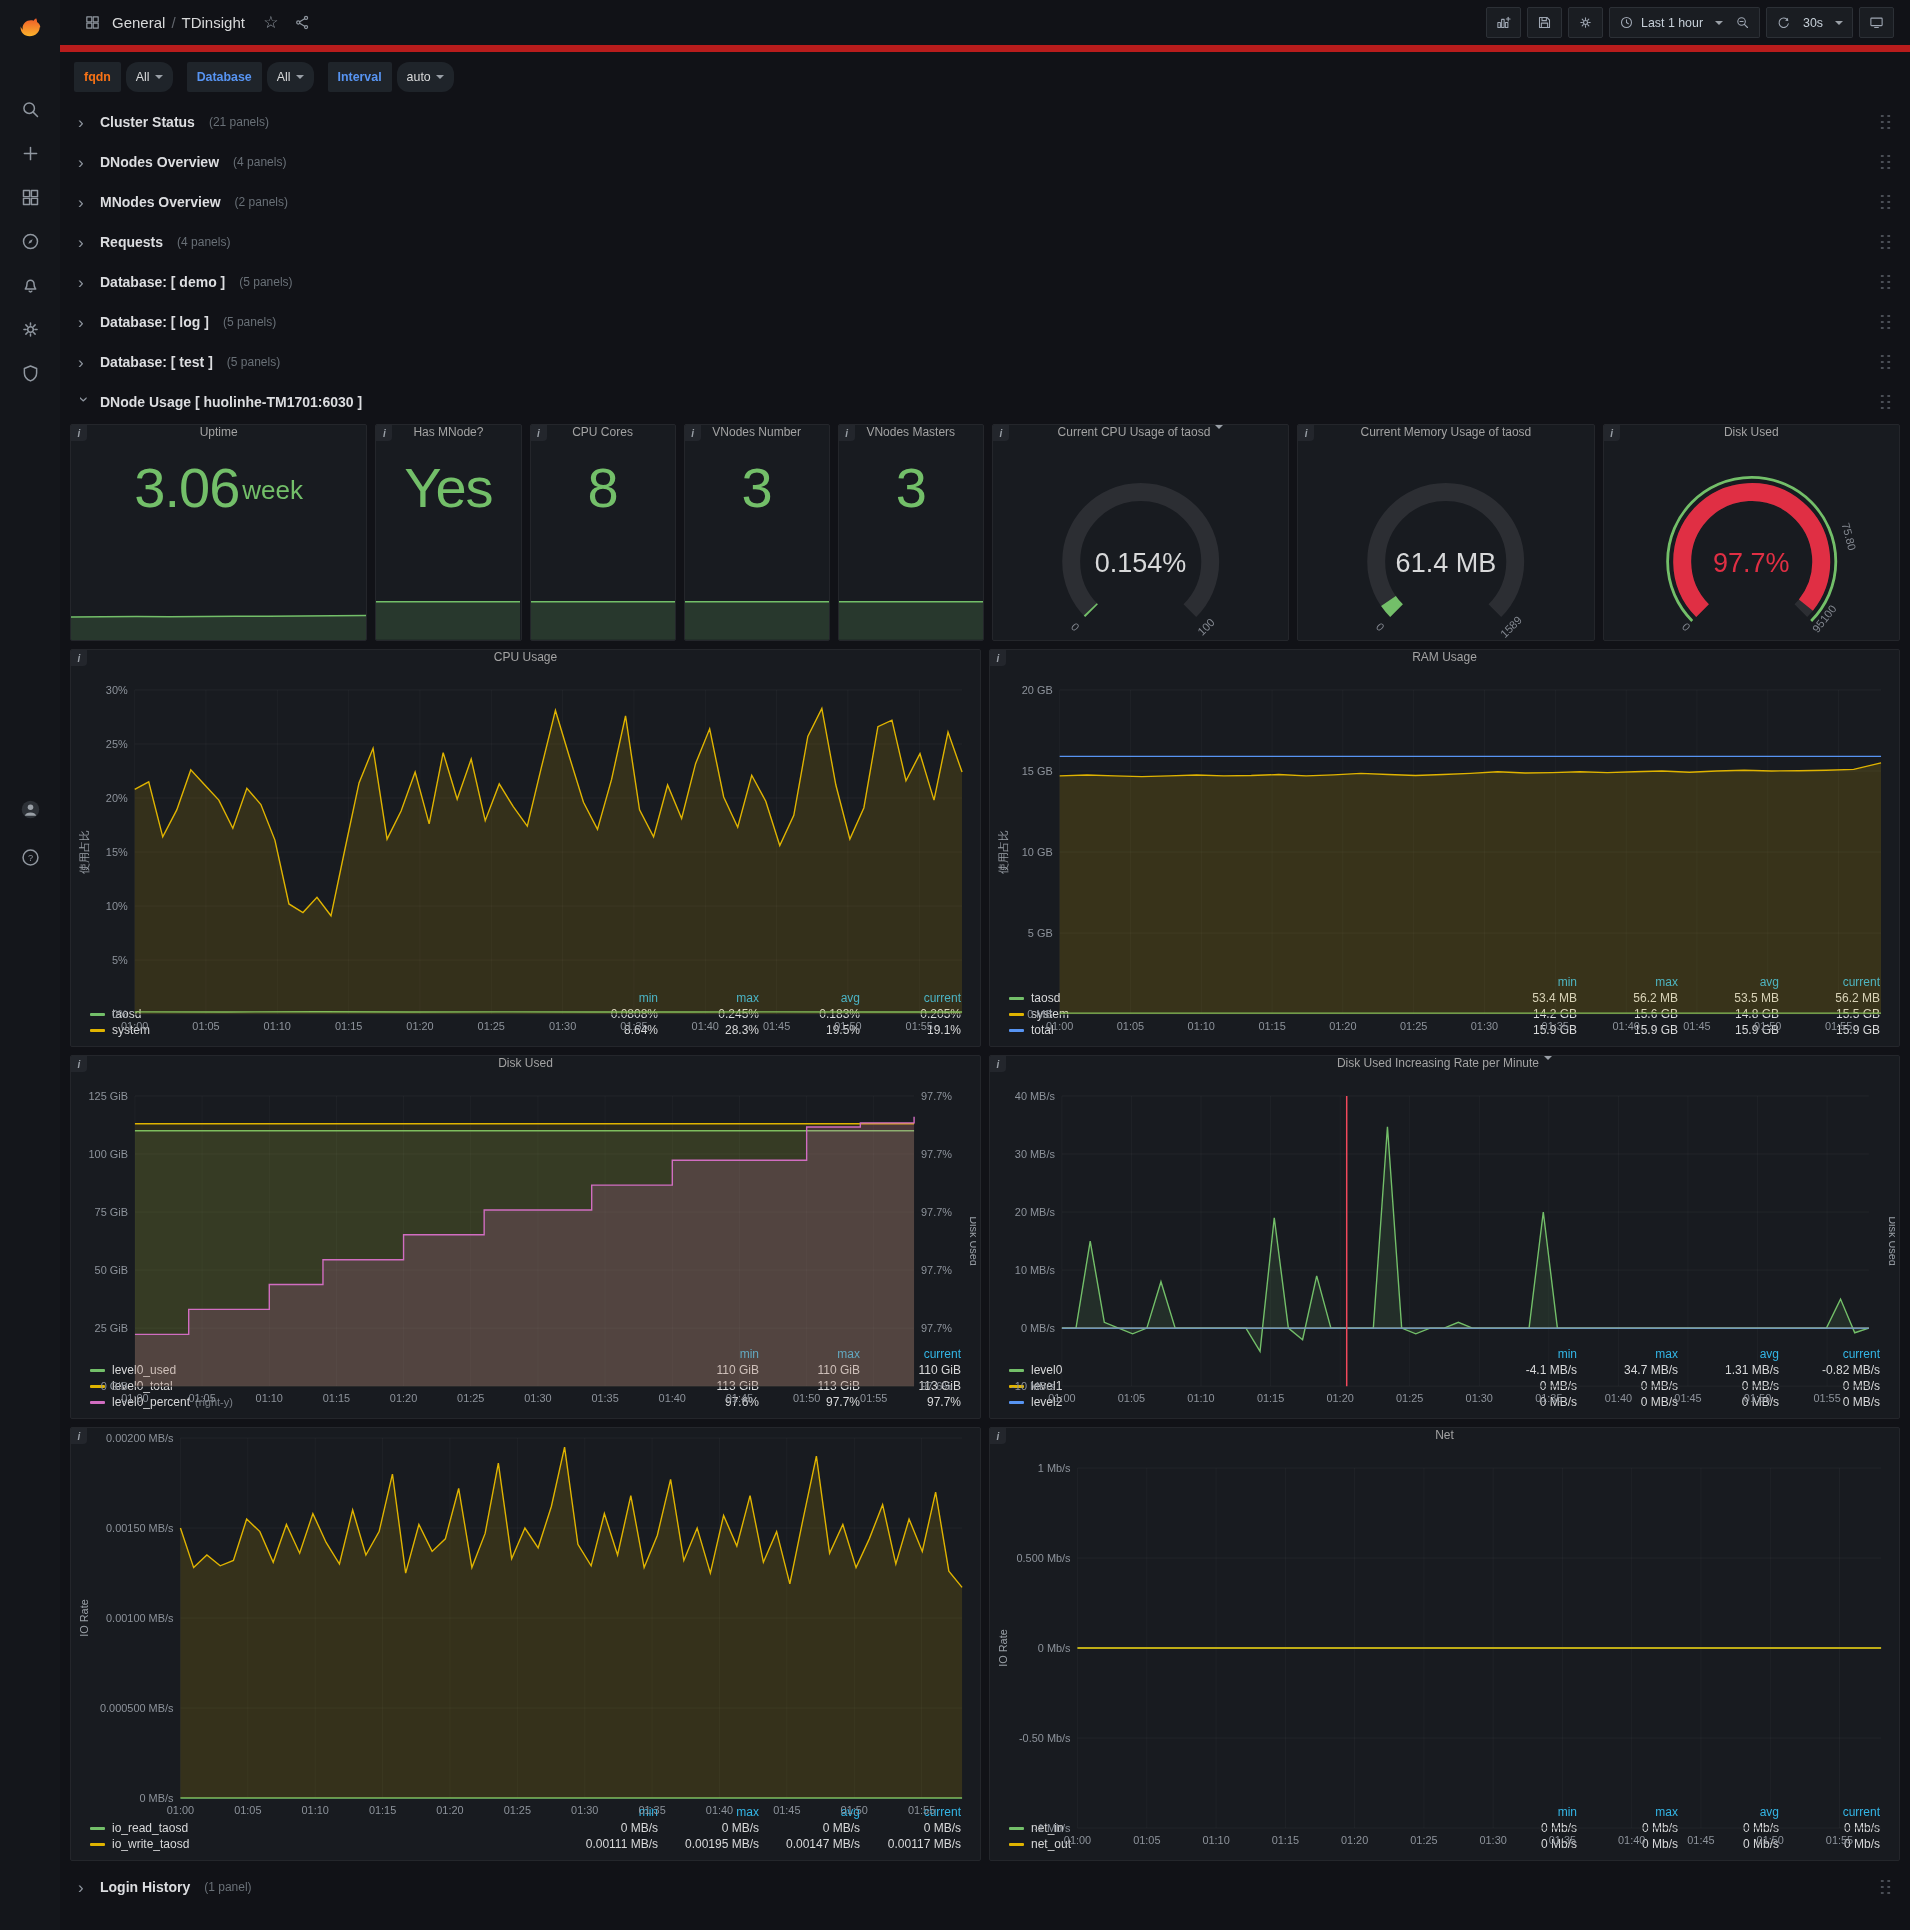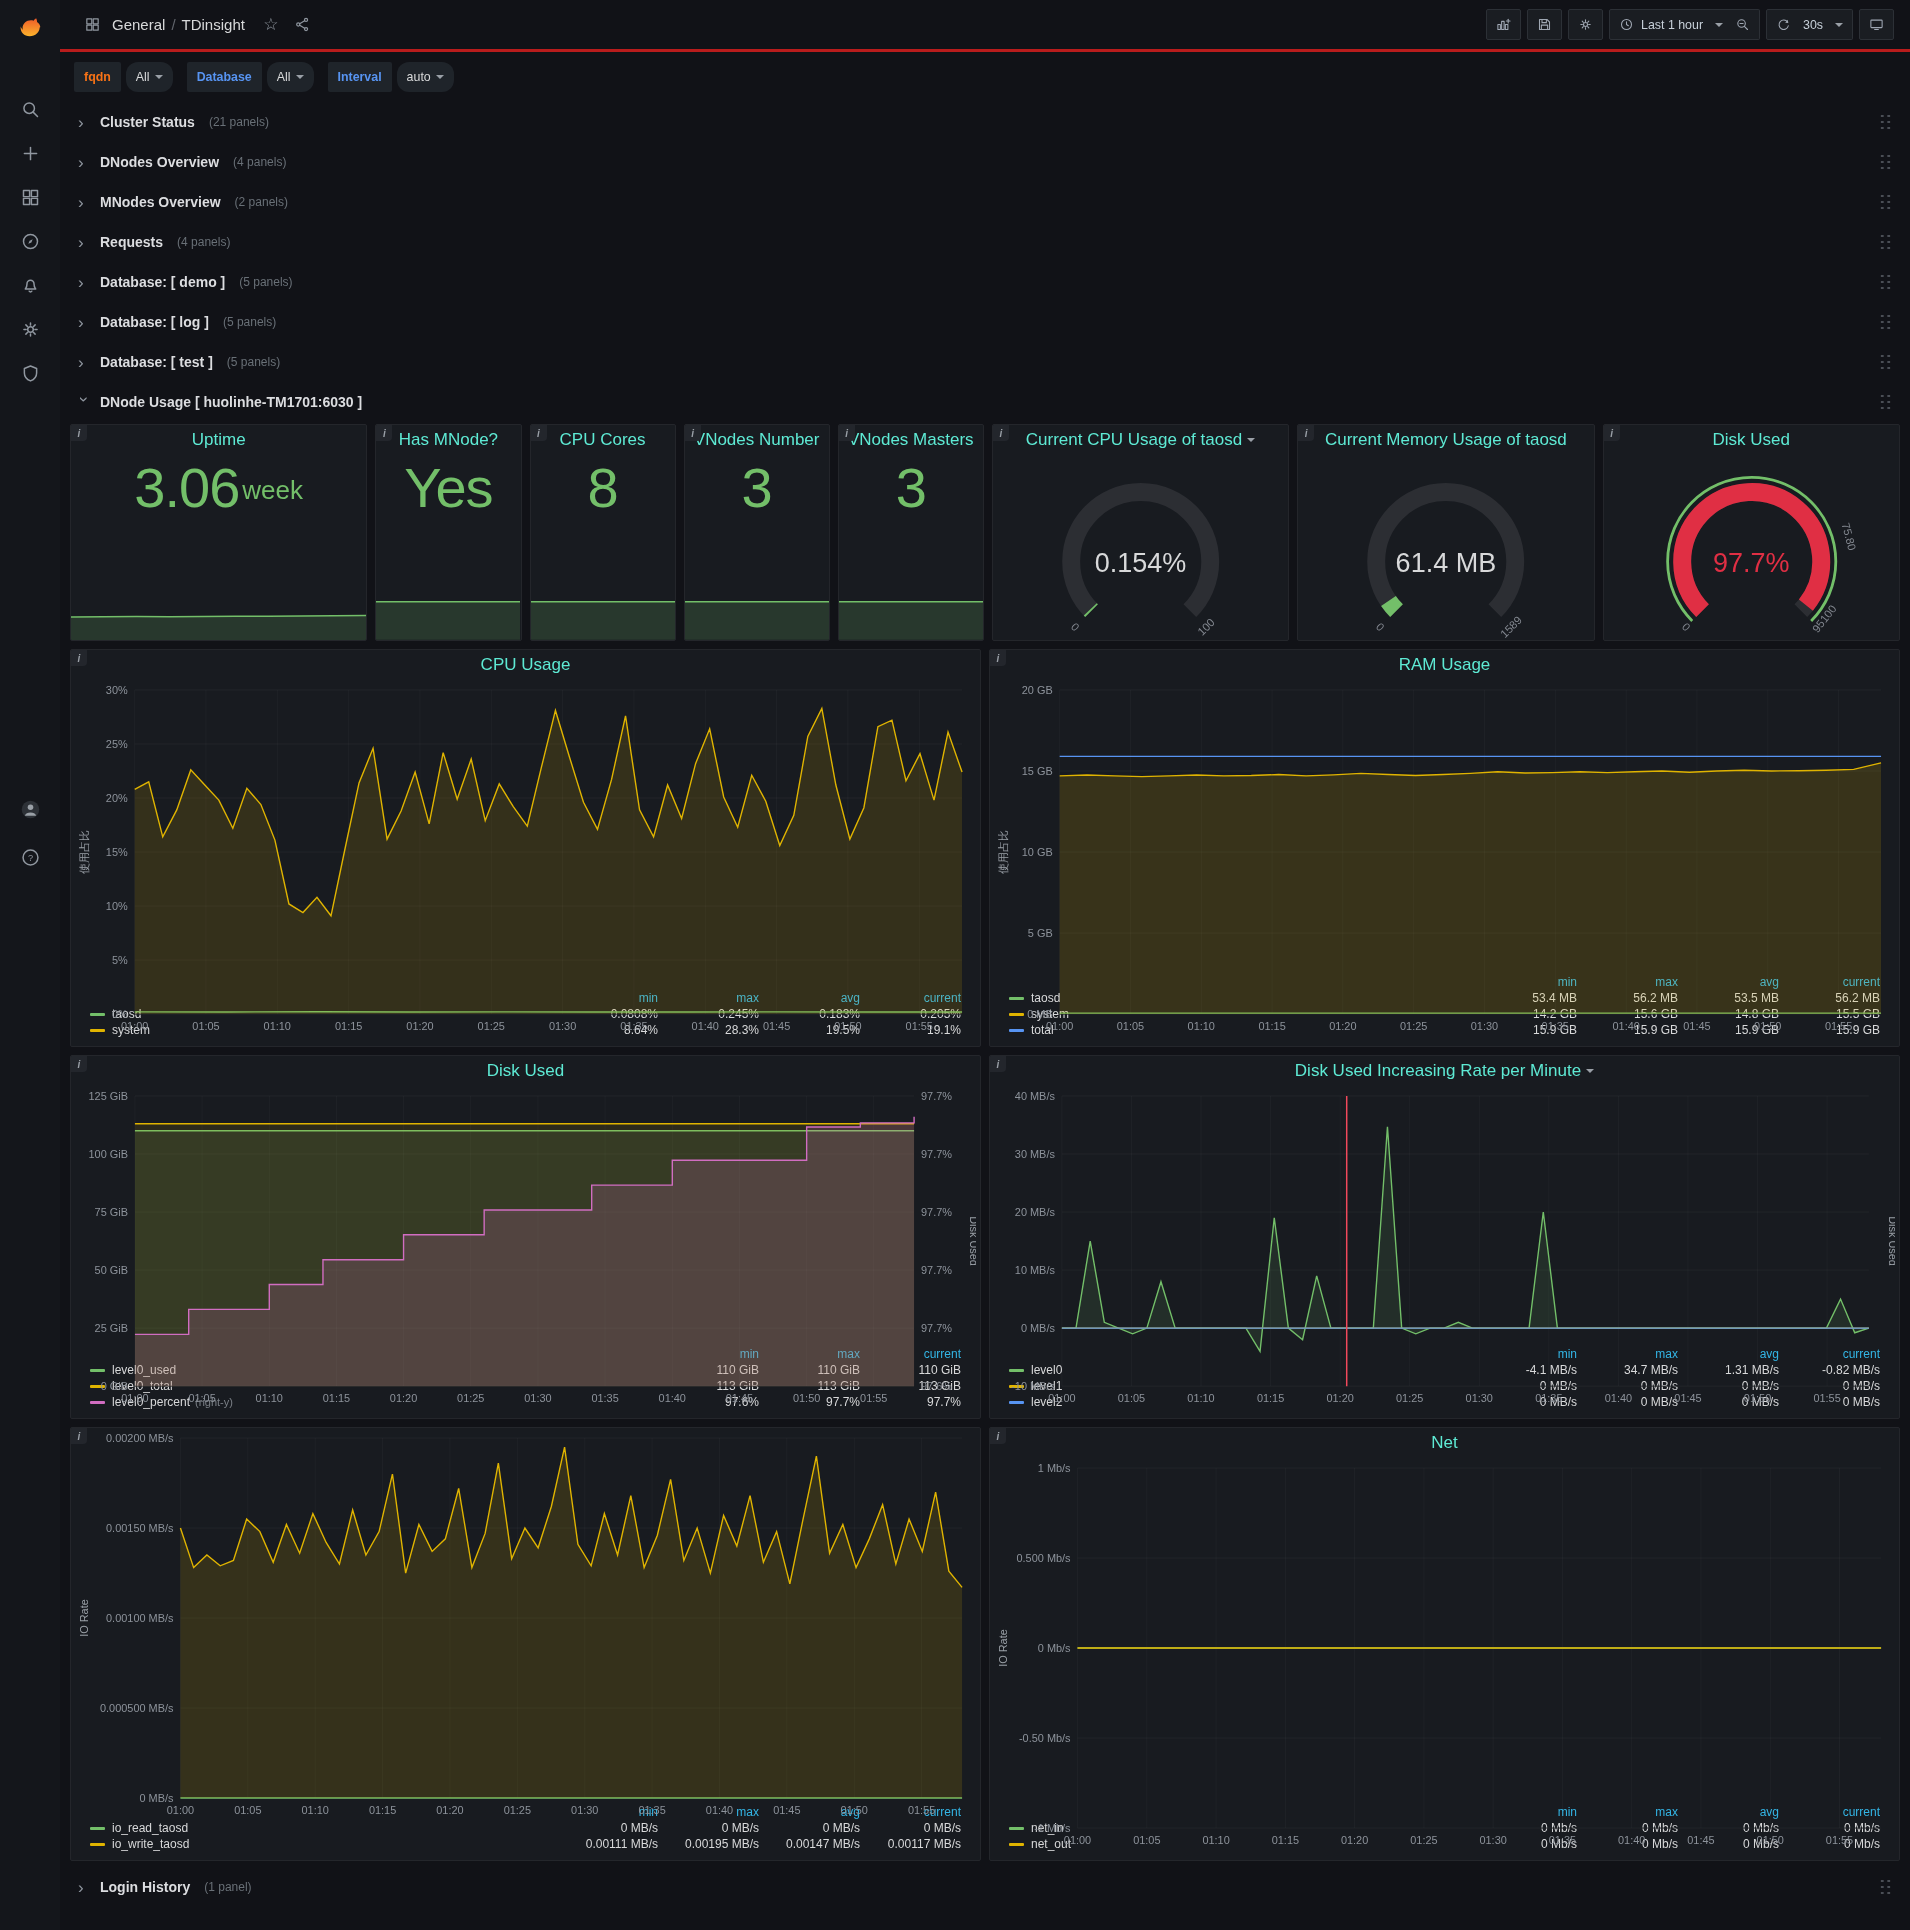--- a/index.html
+++ b/index.html
@@ -9,21 +9,21 @@
 
 .sidebar{position:fixed;left:0;top:0;bottom:0;width:60px;background:#14161b;z-index:20;
   display:flex;flex-direction:column;align-items:center}
 .logo{width:60px;height:52px;display:flex;align-items:center;justify-content:center;cursor:pointer}
 .side-icons{display:flex;flex-direction:column;gap:10px;margin-top:40px}
 .side-icon{width:44px;height:34px;display:flex;align-items:center;justify-content:center;cursor:pointer;border-radius:3px}
 .side-icon svg{width:21px;height:21px;stroke:#9097a0;fill:none;stroke-width:1.7;stroke-linecap:round;stroke-linejoin:round}
 .side-bottom{position:absolute;top:792px;display:flex;flex-direction:column;gap:14px;align-items:center}
 
 .navbar{position:fixed;left:60px;right:0;top:0;height:52px;background:#111217;z-index:15;
-  display:flex;align-items:center;padding:8px 16px;border-bottom:3px solid #b91c1c}
+  display:flex;align-items:center;padding:8px 16px;border-bottom:7px solid #b91c1c}
 .nav-icon{display:inline-flex;align-items:center;justify-content:center;width:28px;height:28px;color:#9097a0;cursor:pointer;margin:0 2px}
 .nav-icon svg{width:17px;height:17px;stroke:#9097a0;fill:none;stroke-width:1.7;stroke-linecap:round;stroke-linejoin:round}
 .crumb{color:#d8d9da;font-size:15px;cursor:pointer;margin:0 4px}
 .crumb-sep{color:#62666d;font-size:15px;margin:0 2px}
 .star{font-size:17px;color:#9097a0;margin-left:8px}
 .nav-right{margin-left:auto;display:flex;align-items:center}
 .nav-btn{display:inline-flex;align-items:center;gap:7px;height:31px;padding:0 9px;background:#1a1d22;
   border:1px solid #2c3036;color:#c7d0d9;font-size:12.4px;border-radius:2px;margin-left:6px;cursor:pointer;white-space:nowrap}
 .nav-btn svg{width:15px;height:15px;stroke:#9fa7b3;fill:none;stroke-width:1.7;stroke-linecap:round;stroke-linejoin:round}
 .grp{margin-left:-7px;border-left:none;border-radius:0 2px 2px 0}
@@ -36,21 +36,21 @@
 .var-value{height:30px;display:flex;align-items:center;padding:0 10px;background:#1f242a;color:#d8d9da;font-size:12.4px;border-radius:12px;margin-left:5px;cursor:pointer}
 
 .dash-row{display:flex;align-items:center;height:36px;margin-bottom:4px;padding:0 8px;cursor:pointer;border-radius:2px}
 .chev{color:#9097a0;font-size:17px;margin-right:10px;width:12px;display:inline-block;line-height:1}
 .chev.open{transform:rotate(90deg)}
 .row-title{font-weight:700;font-size:14px;color:#dcdde0;margin-right:14px}
 .row-count{color:#697077;font-size:12px}
 .drag{margin-left:auto;width:13px;height:18px;background-image:radial-gradient(circle,#4a4e55 1.4px,transparent 1.5px);background-size:6.5px 6px;cursor:grab}
 
 .panel{background:#181b20;border:1px solid #24262b;border-radius:2px;position:relative;display:flex;flex-direction:column;overflow:hidden}
-.p-title{height:30px;display:flex;align-items:center;justify-content:center;font-size:17px;color:#5eead4;font-weight:500;cursor:pointer;flex:0 0 30px}
+.p-title{height:30px;display:flex;align-items:flex-start;justify-content:center;font-size:12px;color:#a3a3a3;font-weight:500;cursor:pointer;flex:0 0 30px}
 .info{position:absolute;left:0;top:0;width:16px;height:16px;background:#23262c;color:#9aa0a7;font-size:10px;font-style:italic;font-weight:700;
   display:flex;align-items:center;justify-content:center;border-radius:0 0 4px 0;cursor:pointer;z-index:2}
 
 .stats-row{display:flex;gap:8px;margin-bottom:8px;height:217px}
 .p-stat{flex:1 1 0}
 .p-wide{flex:2.05 1 0}
 .stat-val{flex:1;display:flex;justify-content:center;color:#73bf69}
 .stat-num{font-size:56px;font-weight:500;letter-spacing:-1px}
 .stat-suffix{font-size:26px;margin-left:3px;margin-top:20px}
 .spark{flex:0 0 48px;position:relative}

